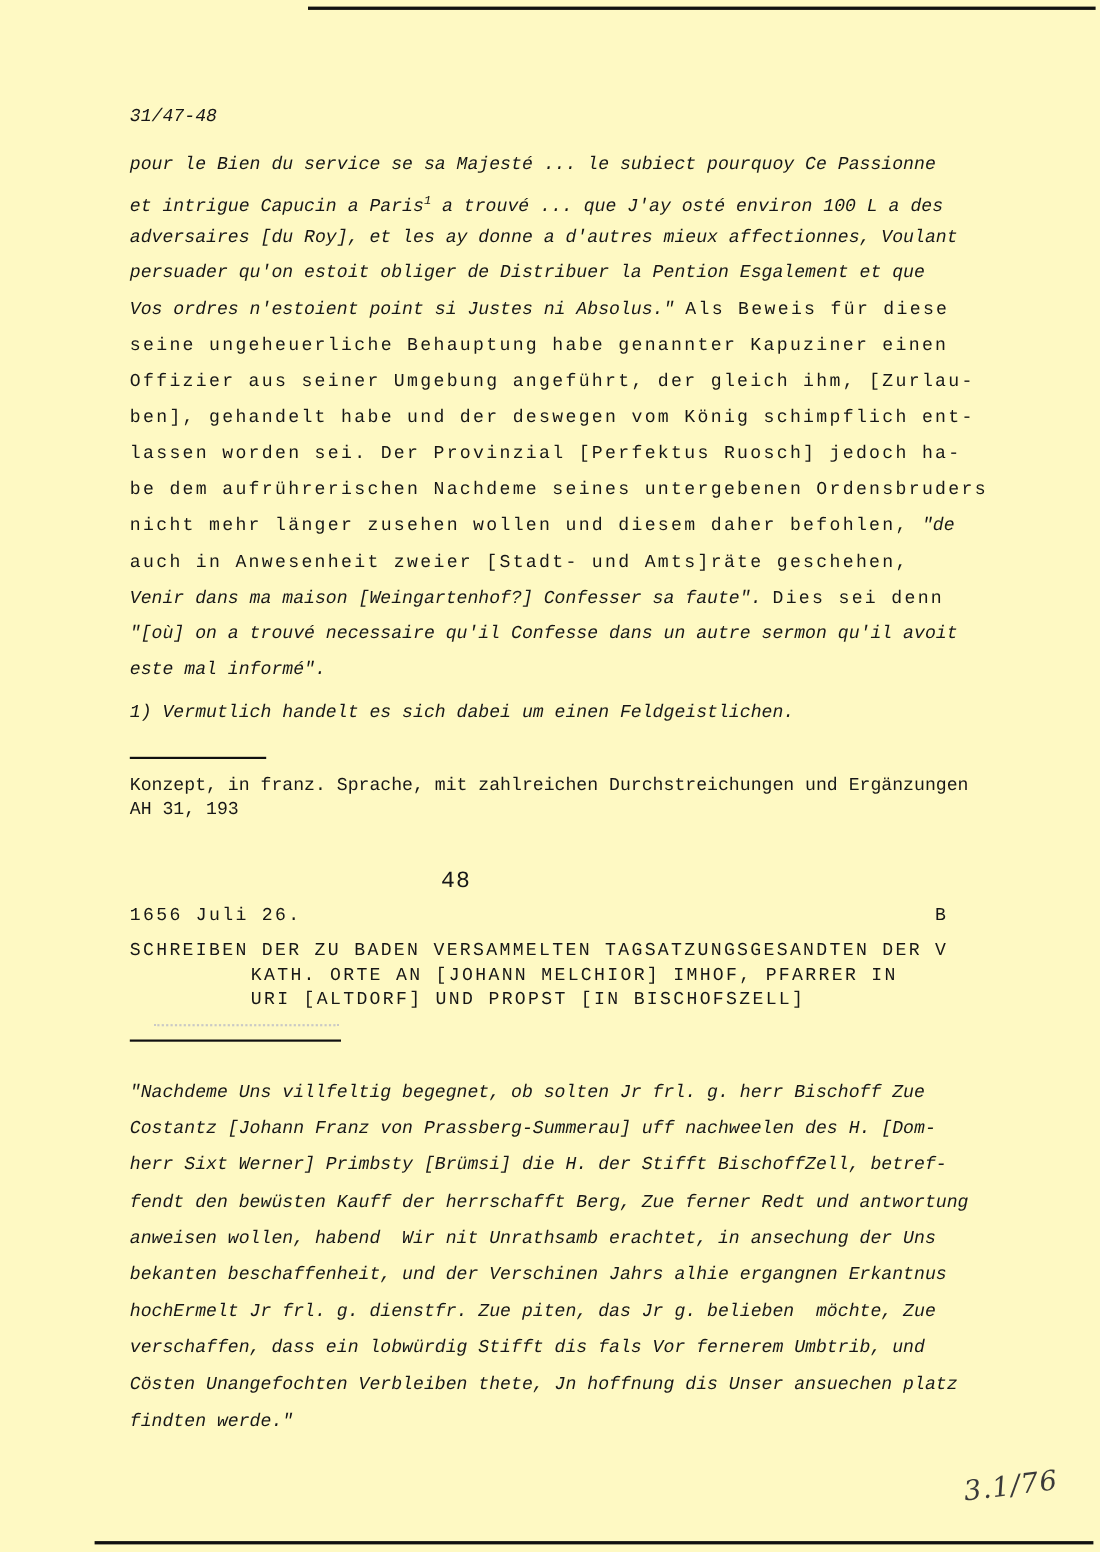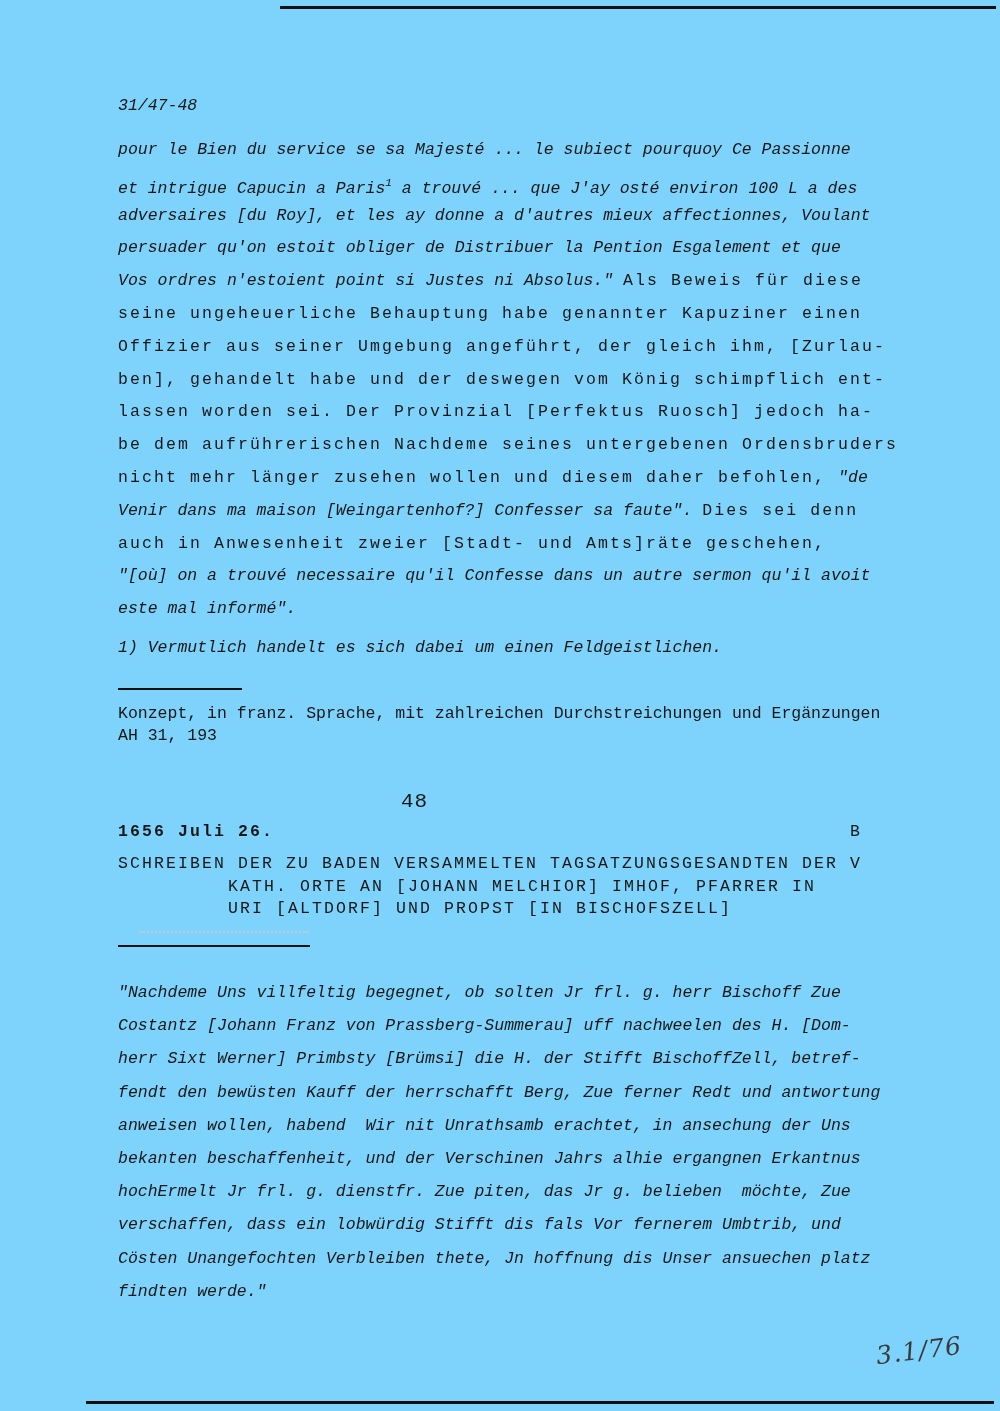--- a/index.html
+++ b/index.html
@@ -1,19 +1,19 @@
 <!DOCTYPE html>
 <html><head>
 <meta charset="utf-8">
 <style>
   html,body{margin:0;padding:0;background:#e8e8e4;}
   .page{
     position:relative;
     width:1000px;height:1411px;
-    background:#7dd3fc;
+    background:#fef9c3;
     overflow:hidden;
     font-family:"Liberation Mono","DejaVu Sans Mono",monospace;
     color:#171717;
   }
   .rule{position:absolute;background:#101010;}
   .top-rule{left:280px;top:6px;width:716px;height:3px;}
   .bottom-rule{left:86px;top:1401px;width:908px;height:3px;}
   .footnote-rule{left:118px;top:688px;width:124px;height:2px;}
   .heading-rule{left:118px;top:945px;width:192px;height:2px;}
 
@@ -22,21 +22,21 @@
   .body-block{position:absolute;left:118px;top:134px;font-size:16.5px;width:800px;}
   .body-block .line{line-height:32.8px;height:32.8px;}
 
   .footnote-block{position:absolute;left:118px;top:638px;font-size:16.5px;font-style:italic;}
 
   .source-note{position:absolute;left:118px;top:703px;font-size:16.5px;line-height:22px;}
 
   .doc-number{position:absolute;left:0;top:790px;width:829px;text-align:center;
     font-size:21px;letter-spacing:1px;}
 
-  .date-row{position:absolute;left:118px;top:822px;font-size:16.5px;letter-spacing:2.1px;font-weight:bold;}
+  .date-row{position:absolute;left:118px;top:822px;font-size:16.5px;letter-spacing:2.1px;}
   .copy-mark{position:absolute;left:850px;top:822px;font-size:16.5px;letter-spacing:2.1px;}
 
   .heading-block{position:absolute;left:118px;top:853px;font-size:16.5px;width:820px;}
   .heading-block .line{line-height:22.5px;}
   .heading-block .indented{padding-left:110px;}
 
   .scan-artifact{position:absolute;left:140px;top:931px;width:168px;height:0;
     border-top:2px dotted #c9c9c6;}
 
   .quote-block{position:absolute;left:118px;top:976px;font-size:16.5px;width:810px;}
@@ -66,22 +66,22 @@
       <div class="line"><span class="seg-fr">et intrigue Capucin a Paris</span><span class="seg-sup">1</span><span class="seg-fr"> a trouvé ... que J'ay osté environ 100 L a des</span></div>
       <div class="line"><span class="seg-fr">adversaires [du Roy], et les ay donne a d'autres mieux affectionnes, Voulant</span></div>
       <div class="line"><span class="seg-fr">persuader qu'on estoit obliger de Distribuer la Pention Esgalement et que</span></div>
       <div class="line"><span class="seg-fr">Vos ordres n'estoient point si Justes ni Absolus." </span><span class="seg-de">Als Beweis für diese</span></div>
       <div class="line"><span class="seg-de">seine ungeheuerliche Behauptung habe genannter Kapuziner einen</span></div>
       <div class="line"><span class="seg-de">Offizier aus seiner Umgebung angeführt, der gleich ihm, [Zurlau-</span></div>
       <div class="line"><span class="seg-de">ben], gehandelt habe und der deswegen vom König schimpflich ent-</span></div>
       <div class="line"><span class="seg-de">lassen worden sei. Der Provinzial [Perfektus Ruosch] jedoch ha-</span></div>
       <div class="line"><span class="seg-de">be dem aufrührerischen Nachdeme seines untergebenen Ordensbruders</span></div>
       <div class="line"><span class="seg-de">nicht mehr länger zusehen wollen und diesem daher befohlen, </span><span class="seg-fr">"de</span></div>
+      <div class="line"><span class="seg-de">auch in Anwesenheit zweier [Stadt- und Amts]räte geschehen,</span></div>
       <div class="line"><span class="seg-fr">Venir dans ma maison [Weingartenhof?] Confesser sa faute". </span><span class="seg-de">Dies sei denn</span></div>
-      <div class="line"><span class="seg-de">auch in Anwesenheit zweier [Stadt- und Amts]räte geschehen,</span></div>
       <div class="line"><span class="seg-fr">"[où] on a trouvé necessaire qu'il Confesse dans un autre sermon qu'il avoit</span></div>
       <div class="line"><span class="seg-fr">este mal informé".</span></div>
     </div>
 
   <div class="footnote-block">1) Vermutlich handelt es sich dabei um einen Feldgeistlichen.</div>
 
   <div class="rule footnote-rule"></div>
 
   <div class="source-note">
     <div class="line">Konzept, in franz. Sprache, mit zahlreichen Durchstreichungen und Ergänzungen</div>

